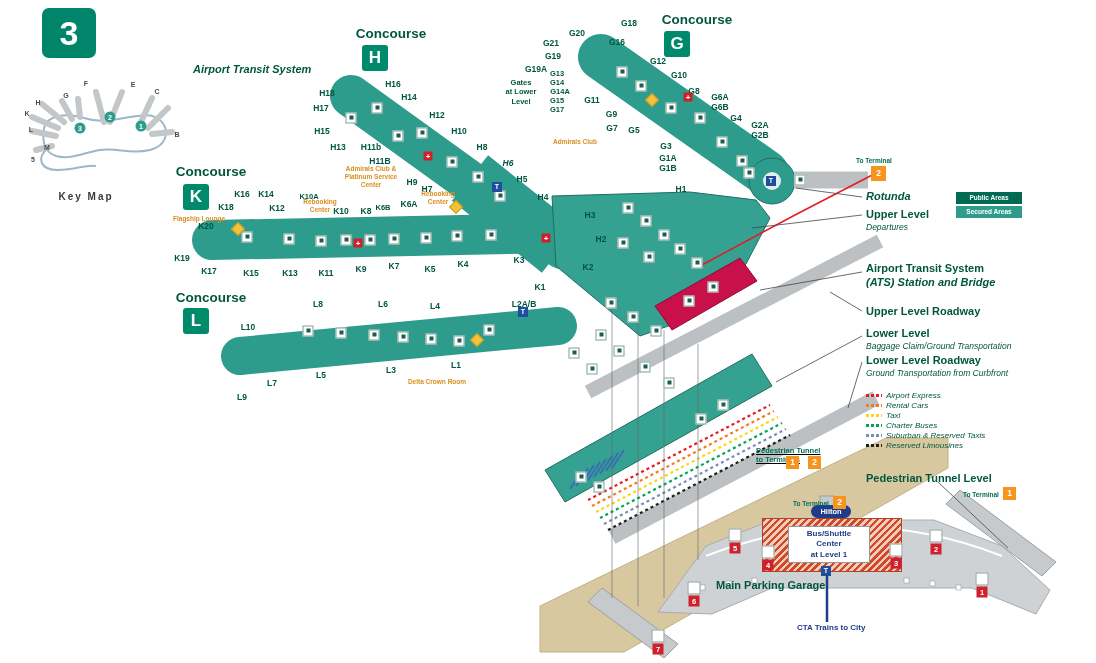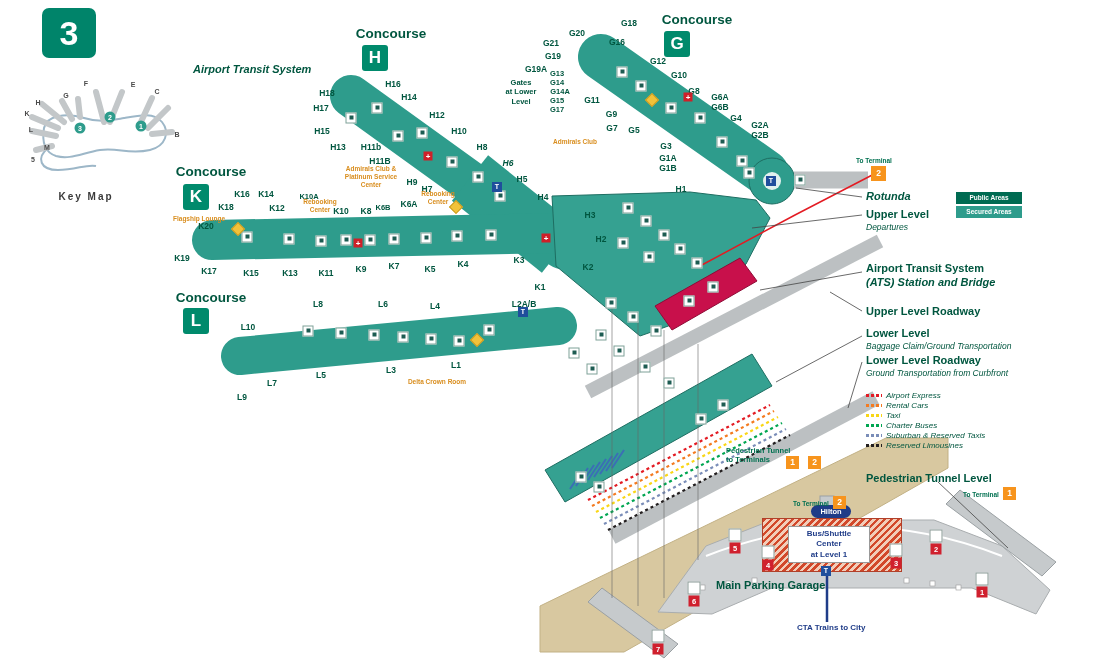--- a/index.html
+++ b/index.html
@@ -304,21 +304,21 @@
       </div>
       <div class="abs ann" style="left: 866px; top: 472px;">
         <div class="hb">Pedestrian Tunnel Level</div>
       </div>
       <div class="abs ann" style="left: 716px; top: 579px;">
         <div class="hb">Main Parking Garage</div>
       </div>
       <div class="abs ann" style="left: 797px; top: 623px;">
         <div class="cta">CTA Trains to City</div>
       </div>
-      <div class="abs ann" style="left: 726px; top: 446px;">
+      <div class="abs ann" style="left: 756px; top: 446px; text-decoration: underline;">
         <div class="tun">Pedestrian Tunnel</div>
         <div class="tun">to Terminals</div>
       </div>
       <div class="abs ann" style="left: 193px; top: 63px;">
         <div class="ats">Airport Transit System</div>
       </div>
       <div class="abs " style="left: 866px; top: 386px;"><span class="sw" style="background: repeating-linear-gradient(90deg, rgb(227, 27, 35) 0px, rgb(227, 27, 35) 3px, transparent 3px, transparent 5px);"></span><span class="lg-label">Airport Express</span></div>
       <div class="abs " style="left: 866px; top: 396px;"><span class="sw" style="background: repeating-linear-gradient(90deg, rgb(244, 123, 32) 0px, rgb(244, 123, 32) 3px, transparent 3px, transparent 5px);"></span><span class="lg-label">Rental Cars</span></div>
       <div class="abs " style="left: 866px; top: 406px;"><span class="sw" style="background: repeating-linear-gradient(90deg, rgb(249, 214, 22) 0px, rgb(249, 214, 22) 3px, transparent 3px, transparent 5px);"></span><span class="lg-label">Taxi</span></div>
       <div class="abs " style="left: 866px; top: 416px;"><span class="sw" style="background: repeating-linear-gradient(90deg, rgb(0, 166, 81) 0px, rgb(0, 166, 81) 3px, transparent 3px, transparent 5px);"></span><span class="lg-label">Charter Buses</span></div>

